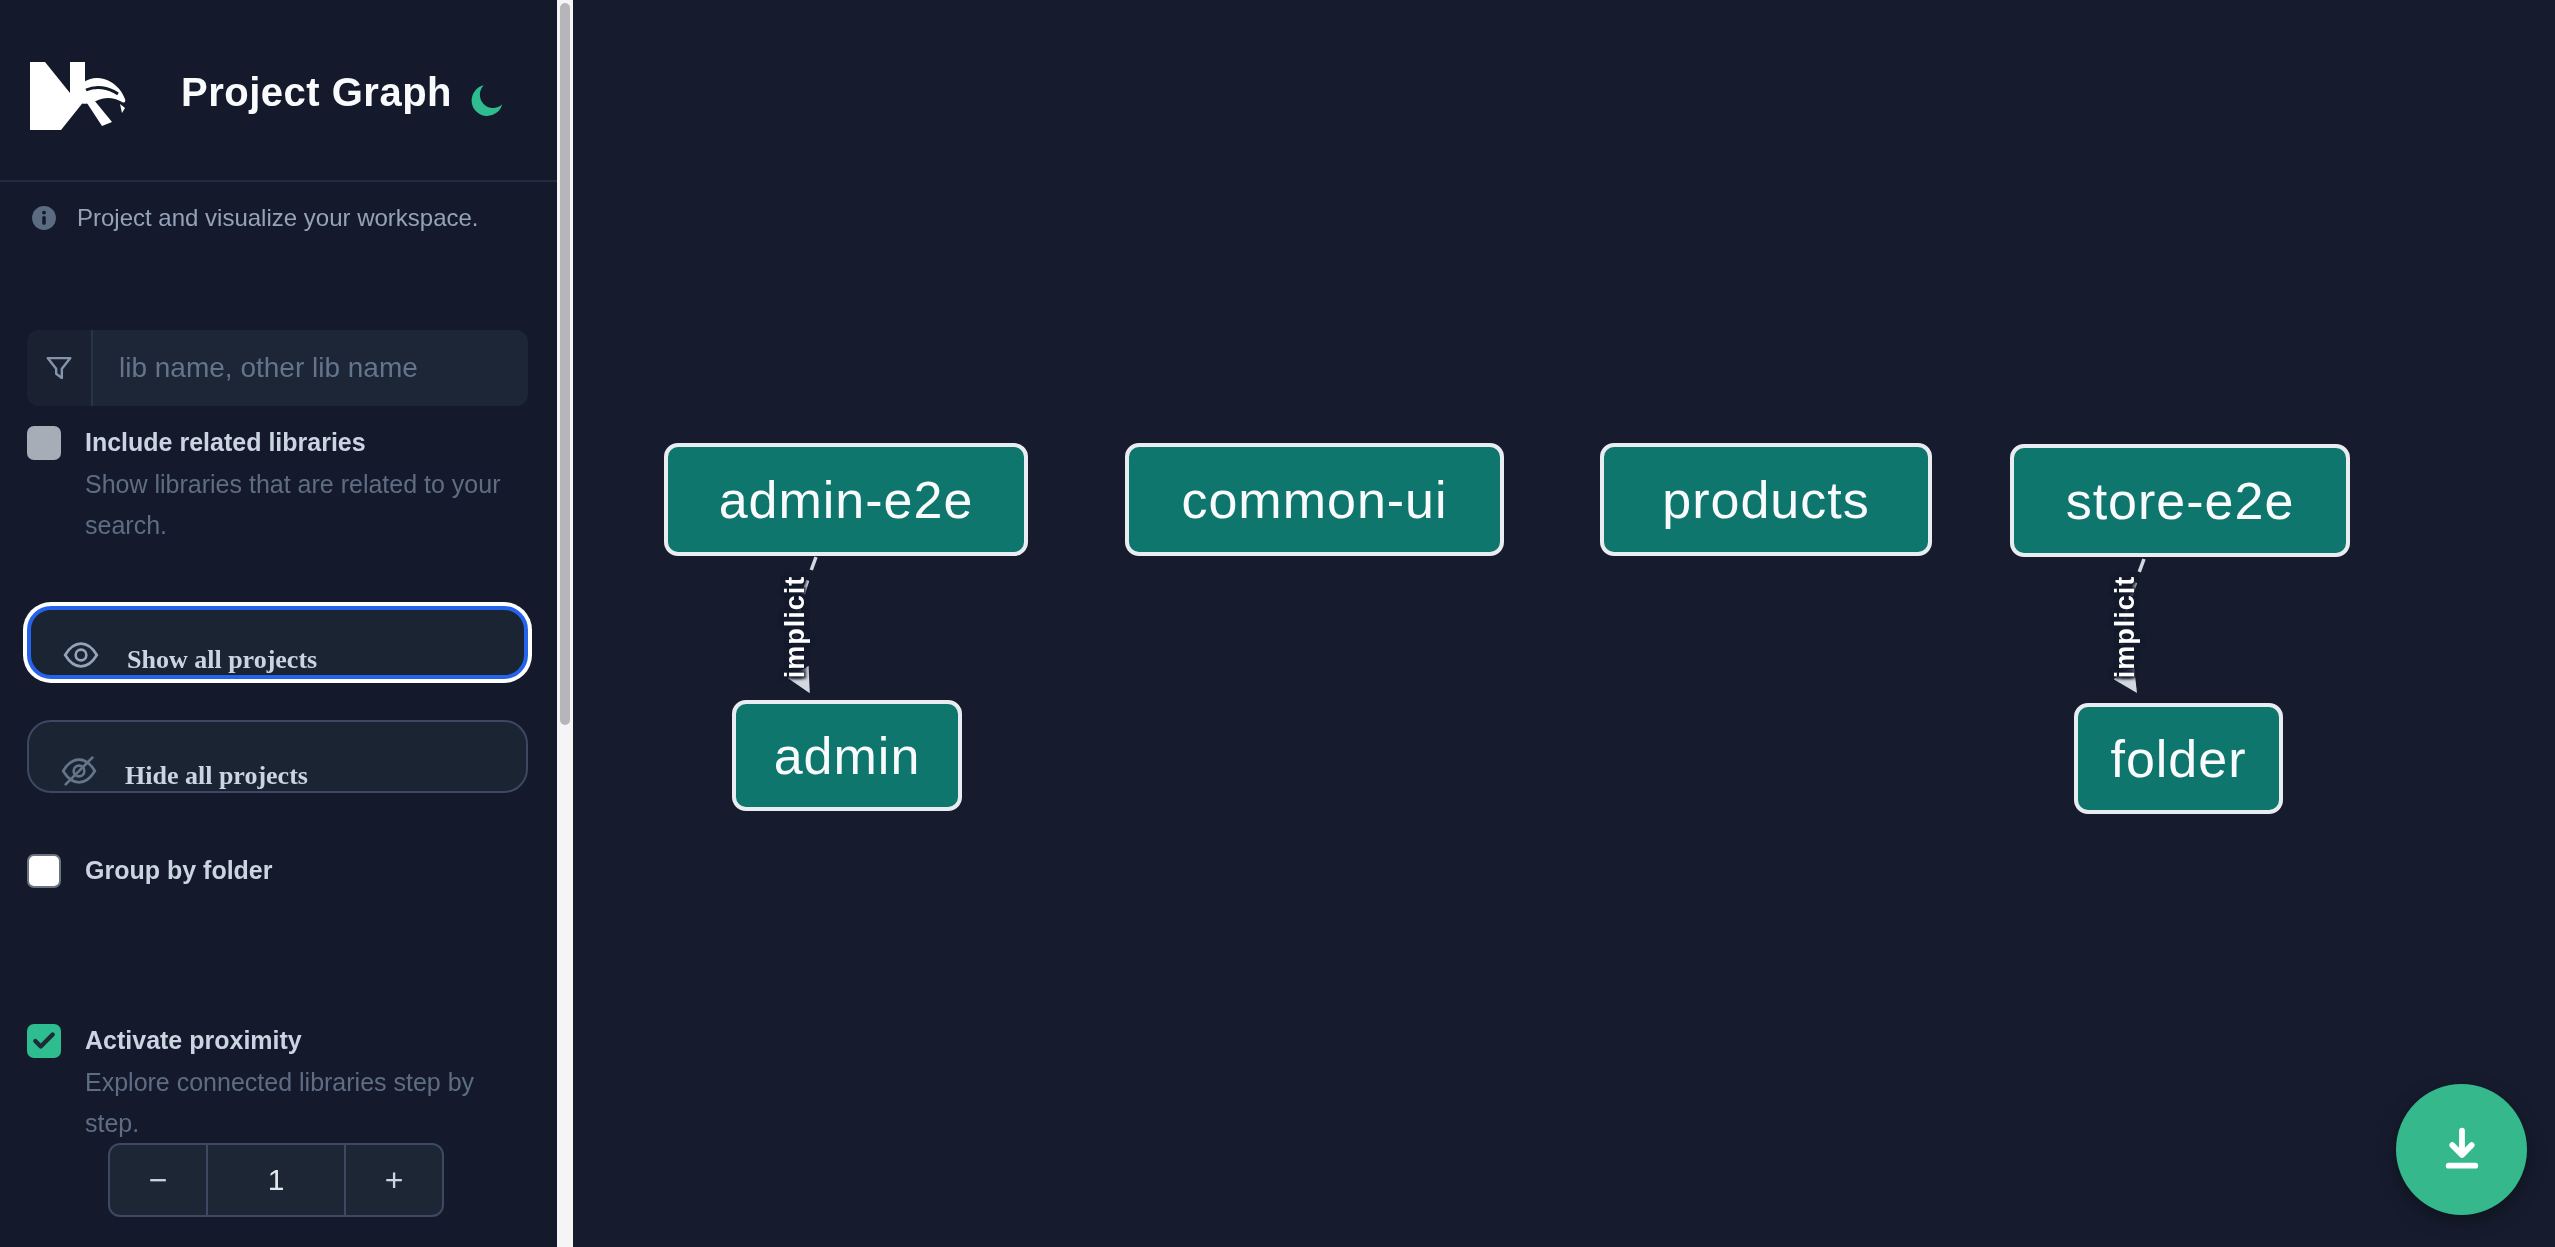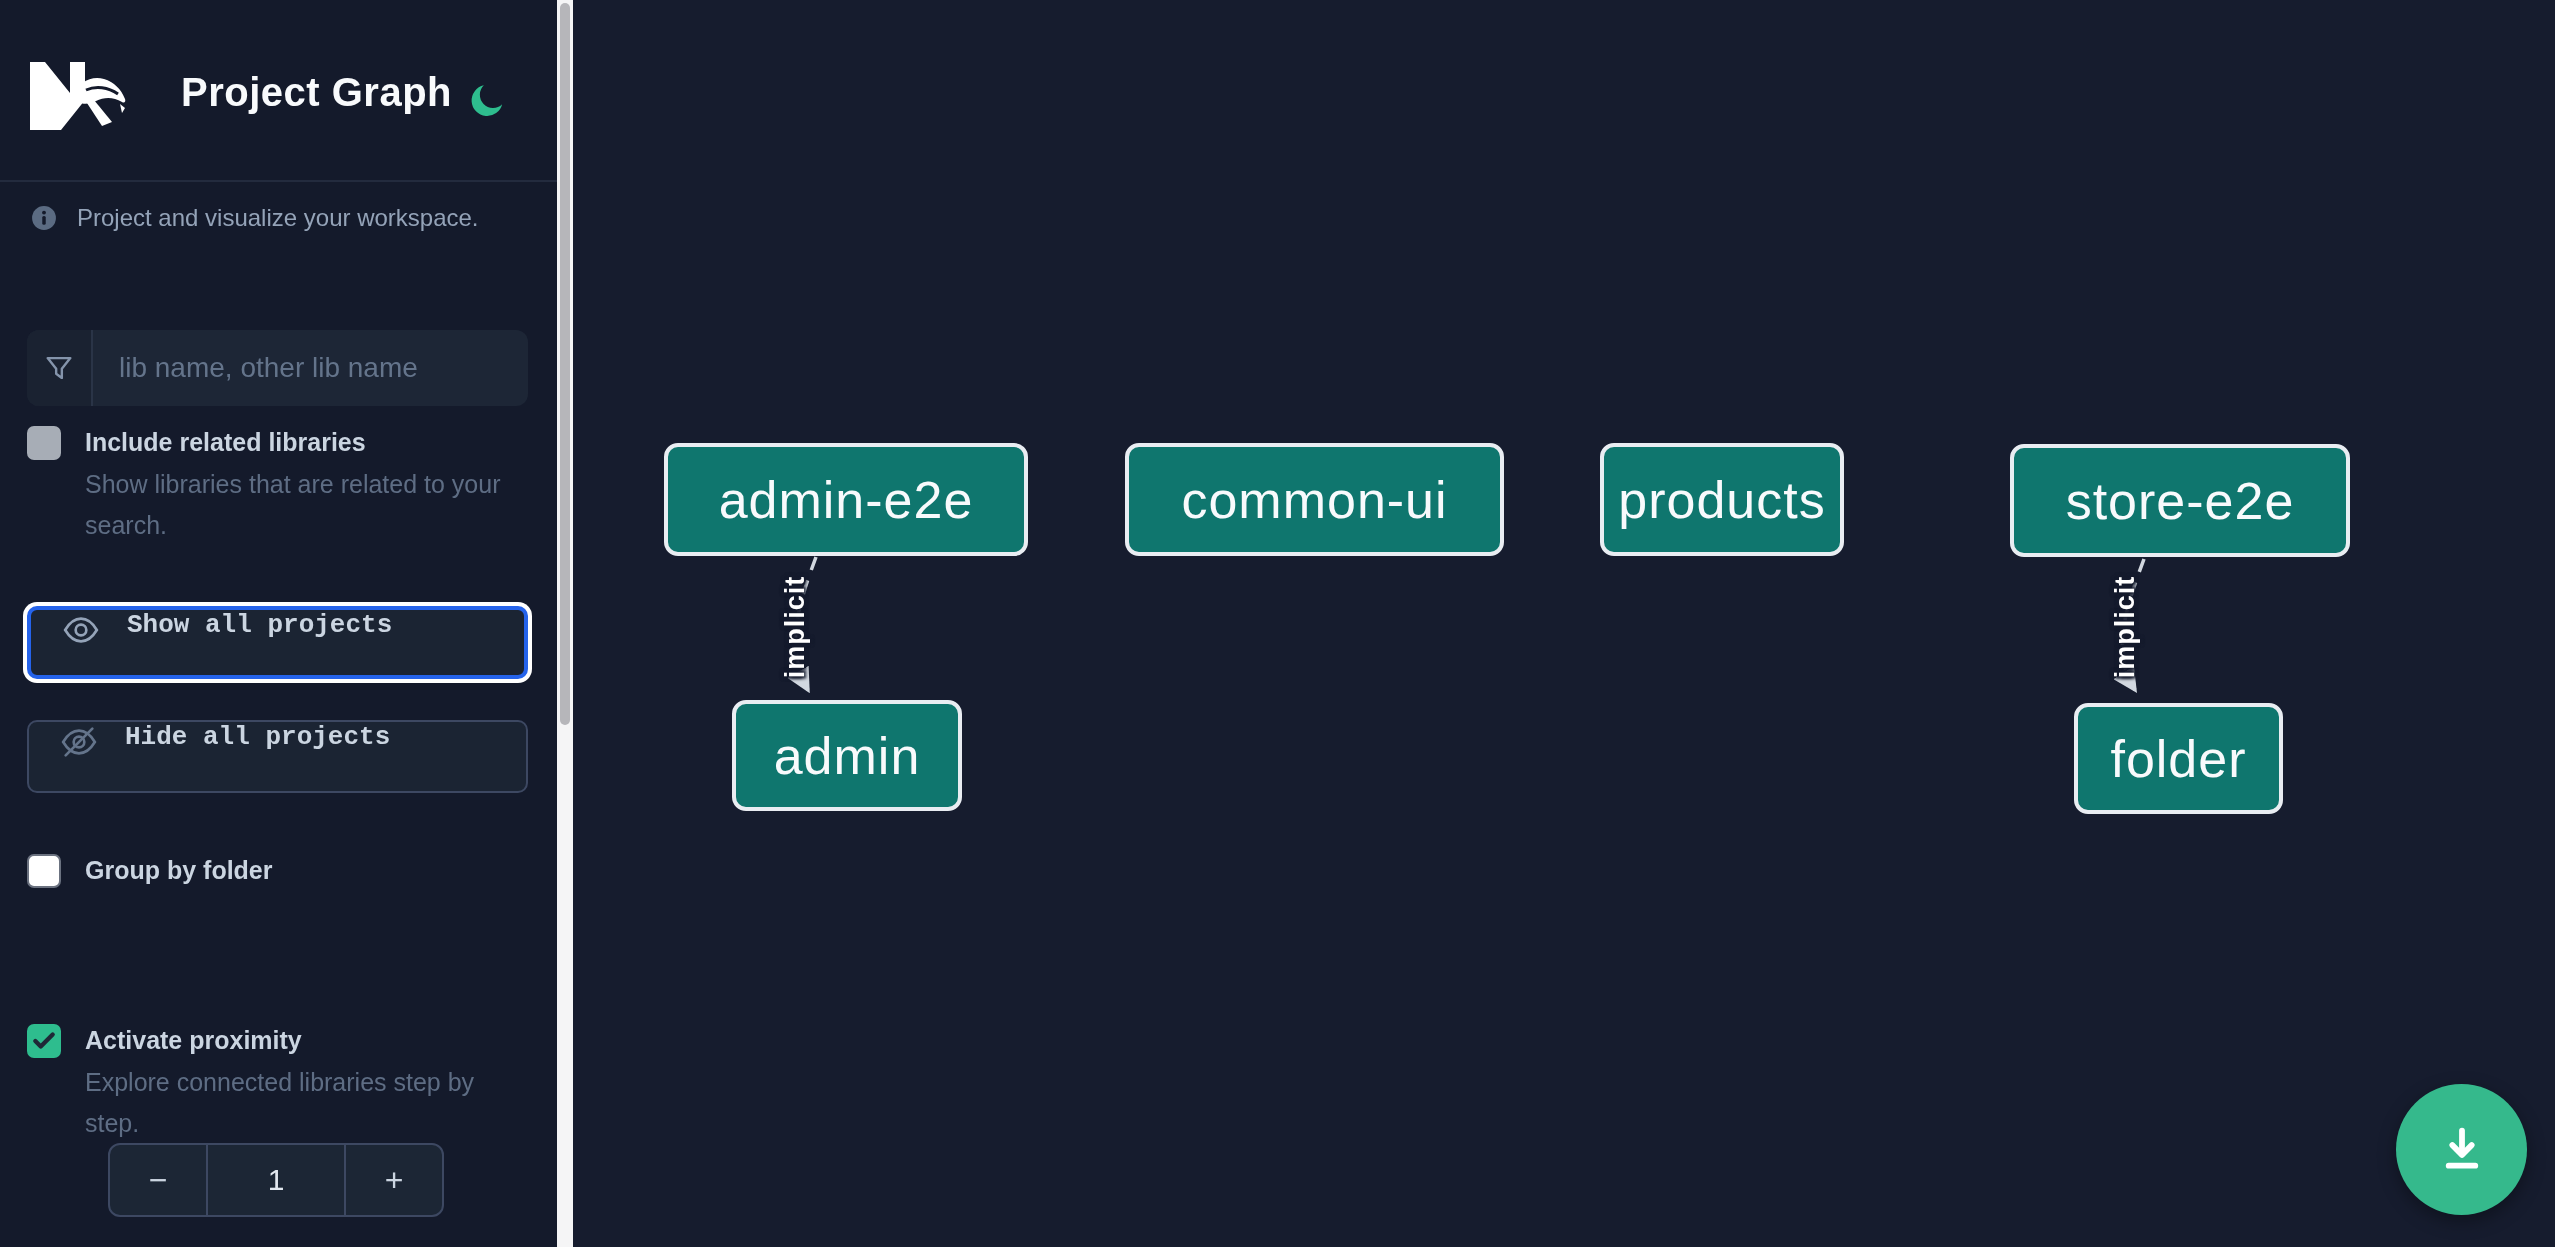--- a/index.html
+++ b/index.html
@@ -34,23 +34,23 @@
   .option .row { display:flex; align-items:flex-start; }
   .checkbox { width:34px; height:34px; border-radius:7px; flex:0 0 auto; margin-top:2px; }
   .cb-gray  { background:#a7adb6; }
   .cb-white { background:#ffffff; border:2px solid #6b7280; }
   .cb-teal  { background:#2ebd8e; display:flex; align-items:center; justify-content:center; }
   .opt-text { margin-left:24px; width:442px; }
   .opt-label { font-size:25px; font-weight:700; color:#cbd5e1; line-height:36px; }
   .opt-desc  { font-size:25px; font-weight:400; color:#5e6d84; line-height:41px; margin-top:4px; }
 
   .side-btn { position:absolute; left:27px; width:501px; height:73px; background:#1b2433;
-              border:2px solid #3d4862; border-radius:10px; display:flex; align-items:flex-start;
+              border:2px solid #3d4862; border-radius:24px; display:flex; align-items:flex-end;
               color:#cbd5e1; font-size:26px; font-weight:700; cursor:pointer;
-              font-family:Liberation Mono, monospace; }
+              font-family:Liberation Serif, serif; }
   .side-btn .btn-icon { margin:0 26px 0 30px; width:40px; height:40px; display:flex;
                         align-items:center; justify-content:center; }
   .side-btn.focused { border:4px solid #2563eb; box-shadow:0 0 0 4px #ffffff; background:#1b2433; }
 
   .stepper { position:absolute; left:108px; top:1143px; width:336px; height:74px;
              background:#1c2635; border:2px solid #3d4862; border-radius:12px;
              display:flex; overflow:hidden; }
   .stepper .cell { display:flex; align-items:center; justify-content:center; color:#cbd5e1;
                    font-size:32px; }
   .stepper .dec { width:98px; border-right:2px solid #3d4862; cursor:pointer; }
@@ -192,21 +192,21 @@
     </defs>
     <path d="M243 557 C 228 598, 210 645, 235 690" fill="none" stroke="#d2d8e0" stroke-width="3.5" stroke-dasharray="14 11" marker-end="url(#arrow)"></path>
     <path d="M1571 559 C 1556 600, 1536 650, 1562 690" fill="none" stroke="#d2d8e0" stroke-width="3.5" stroke-dasharray="14 11" marker-end="url(#arrow)"></path>
   </svg>
 
   <div class="edge-label" style="left:158px; top:611px;">implicit</div>
   <div class="edge-label" style="left:1488px; top:611px;">implicit</div>
 
   <div class="node" style="left:91px;  top:443px; width:364px; height:113px;">admin-e2e</div>
   <div class="node" style="left:552px; top:443px; width:379px; height:113px;">common-ui</div>
-  <div class="node" style="left:1027px; top:443px; width:244px; height:113px;">products</div>
+  <div class="node" style="left:1027px; top:443px; width:332px; height:113px;">products</div>
   <div class="node" style="left:1437px; top:444px; width:340px; height:113px;">store-e2e</div>
   <div class="node" style="left:159px; top:700px; width:230px; height:111px;">admin</div>
   <div class="node" style="left:1501px; top:703px; width:209px; height:111px;">folder</div>
 
   <div class="fab">
     <svg width="58" height="58" viewBox="0 0 24 24" fill="none" stroke="#ffffff" stroke-width="2.4" stroke-linecap="round" stroke-linejoin="round" aria-hidden="true">
       <line x1="12" y1="4" x2="12" y2="13.5"></line>
       <polyline points="8 10 12 14 16 10"></polyline>
       <line x1="6.5" y1="18.5" x2="17.5" y2="18.5"></line>
     </svg>

